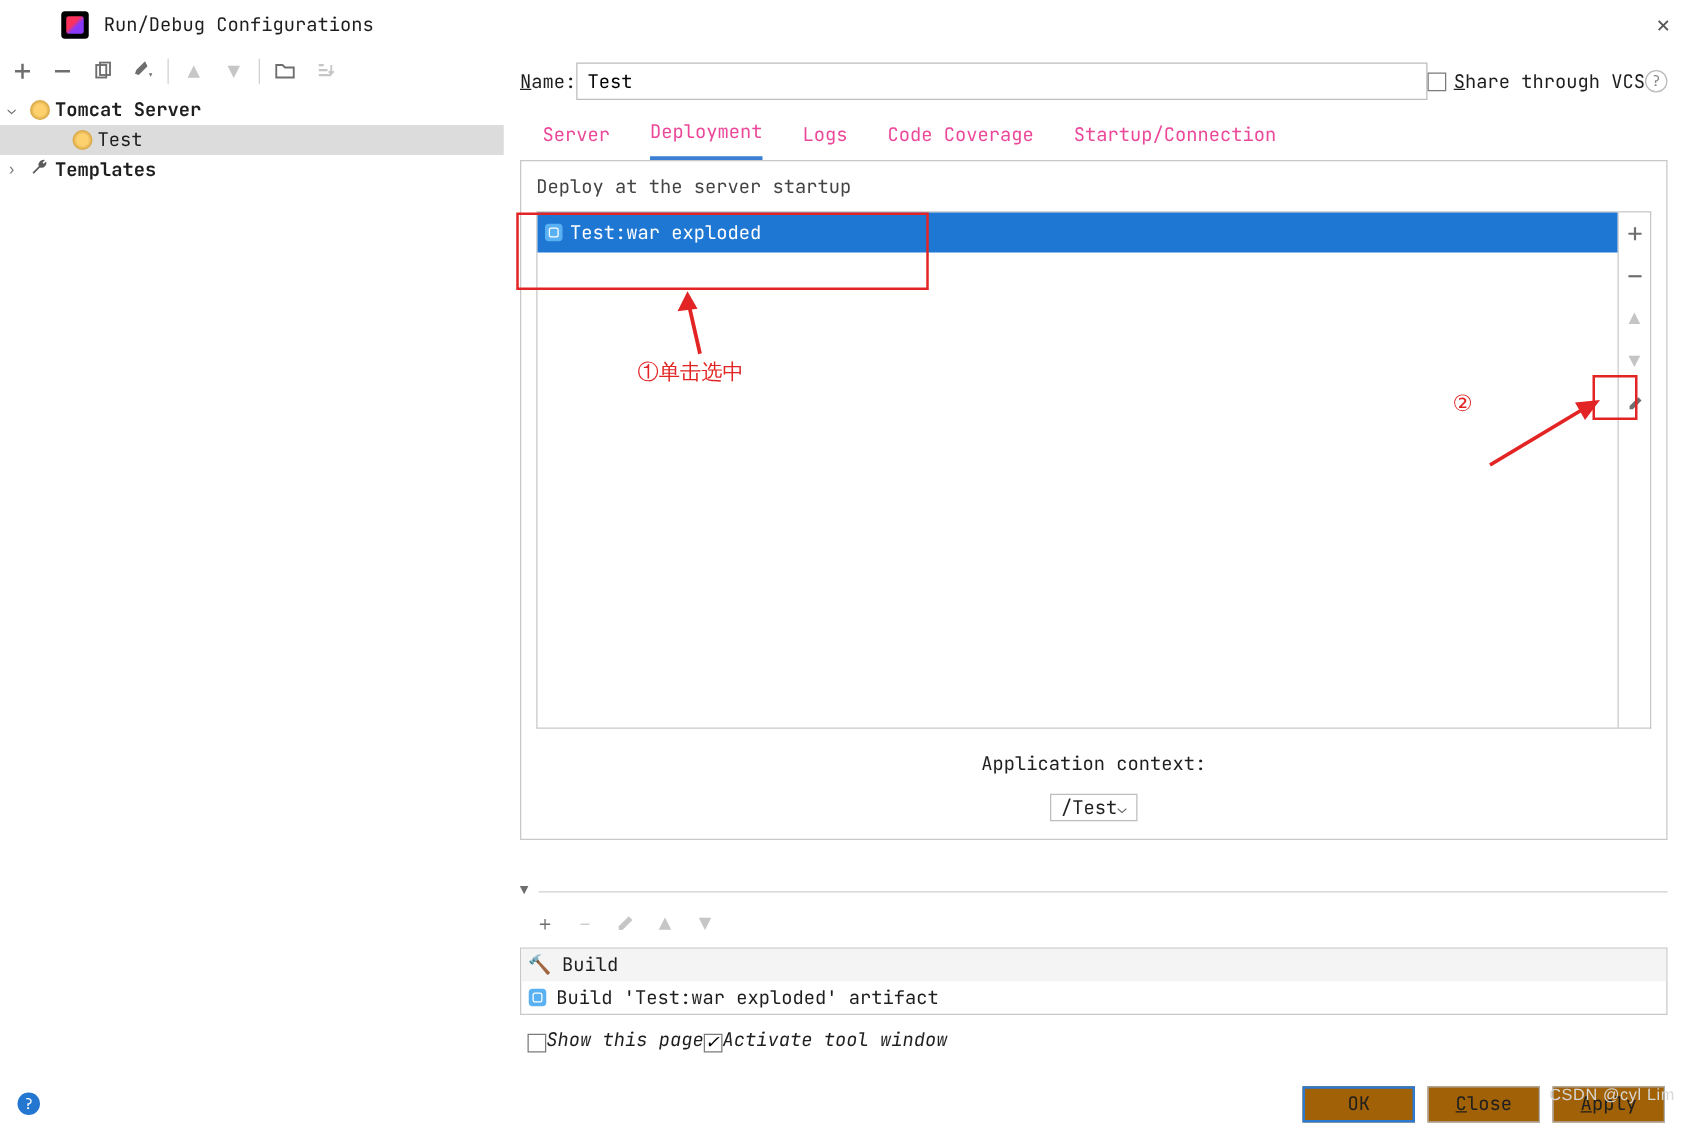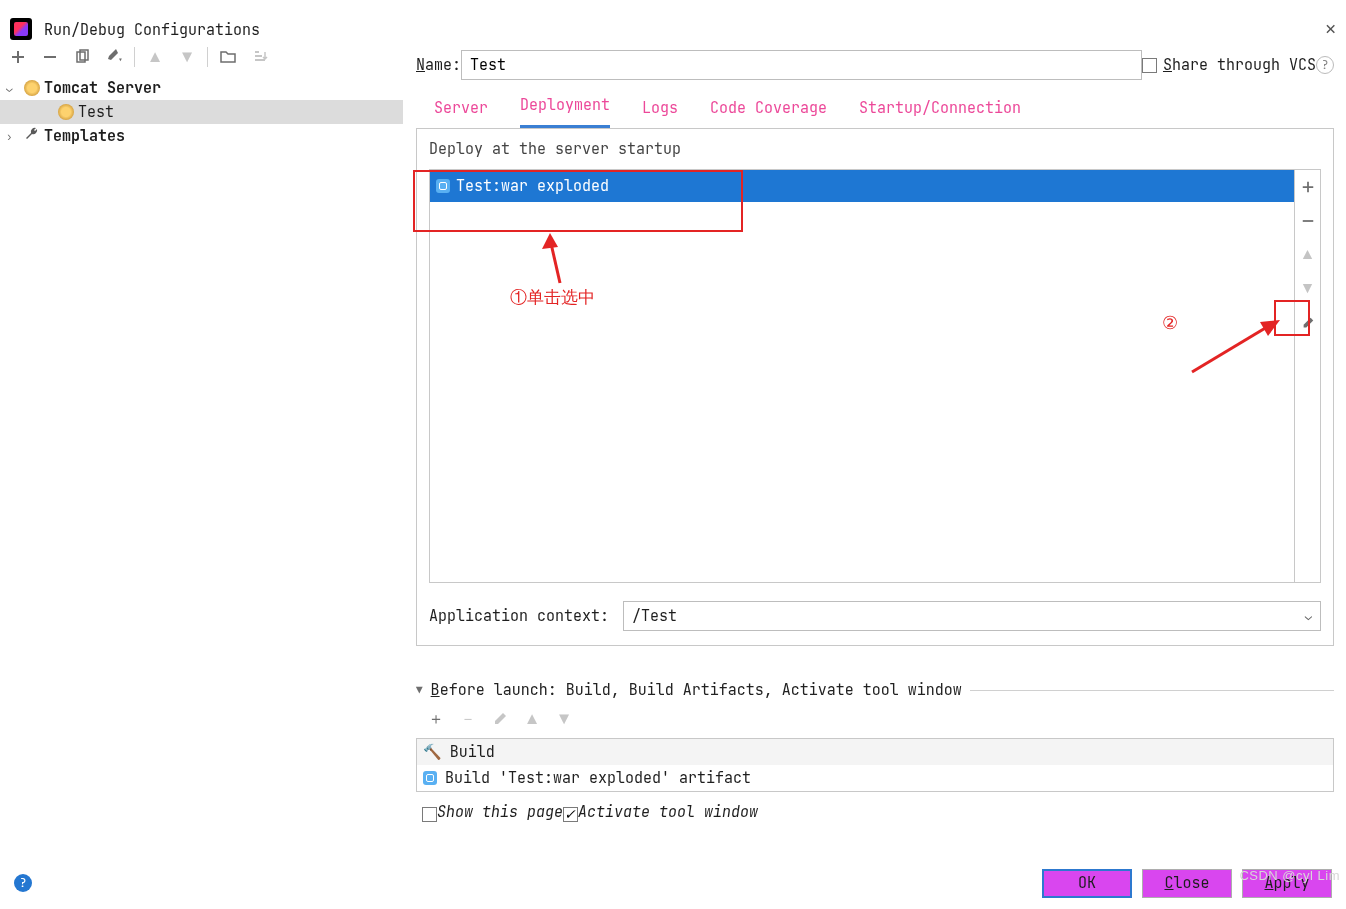--- a/index.html
+++ b/index.html
@@ -1,21 +1,21 @@
 <!DOCTYPE html>
 <html><head>
 <meta charset="utf-8">
 <style>
   * { box-sizing: border-box; margin: 0; padding: 0; }
   html, body {
     width: 1346px; height: 909px;
     font-family: "JetBrains Mono","Consolas","Courier New",monospace;
     font-size: 15px; color: #1e1e1e; background: #fff; overflow: hidden;
   }
-  .titlebar { height: 40px; display: flex; align-items: flex-end; padding: 0 10px; }
+  .titlebar { height: 40px; display: flex; align-items: center; padding: 0 10px; margin-left: 39px; }
   .titlebar .logo { width: 22px; height: 22px; background: #000; border-radius: 3px; margin-right: 12px; position:relative; }
   .titlebar .logo::after{content:"";position:absolute;inset:4px 4px 4px 4px;background:linear-gradient(135deg,#fe315d 40%,#8a39f9 60%);border-radius:2px;}
   .titlebar .title { flex: 1; font-size: 15px; }
   .titlebar .close { font-size: 18px; color:#555; }
 
   .dialog-body { display: flex; height: 818px; }
   .sidebar { width: 404px; border-right: 1px solid #fff; display:flex; flex-direction:column;}
   .toolbar {height: 34px; display:flex; align-items:center; padding: 0 4px; gap:4px;}
   .tbtn{ width:28px; height:26px; display:flex; align-items:center; justify-content:center; color:#6e6e6e; font-size:16px;}
   .tbtn svg{width:16px;height:16px;}
@@ -46,40 +46,40 @@
   .panel-title{ color:#444; margin-bottom:10px;}
   .deploy-area{ display:flex; height:414px;}
   .deploy-list{ flex:1; border:1px solid #c8c8c8; position:relative; background:#fff;}
   .deploy-item{ height:32px; background:#1e77d3; color:#fff; display:flex; align-items:center; padding-left:6px; gap:6px; font-size:15px;}
   .artifact-ic{ width:14px;height:14px; display:inline-block; background:#59b0f2; border-radius:3px; position:relative;}
   .artifact-ic::after{content:"";position:absolute;inset:3px;border:1px solid #fff;border-radius:2px;}
   .deploy-tools{ width:26px; display:flex; flex-direction:column; align-items:center; border:1px solid #c8c8c8; border-left:none;}
   .dtbtn{ height:34px; width:100%; display:flex; align-items:center; justify-content:center; color:#777;}
   .dtbtn.disabled{ color:#c4c4c4;}
   .dtbtn svg{width:14px;height:14px;}
-  .ctx-row{ display:flex; align-items:center; gap:14px; margin-top:18px;}
+  .ctx-row{ display:flex; align-items:center; gap:14px; margin-top:18px;flex-direction:column;}
   .ctx-row label{white-space:nowrap;}
   .cmb{ flex:1; height:30px; border:1px solid #bdbdbd; display:flex; align-items:center; padding:0 8px; justify-content:space-between;text-align:center;}
   .cmb .chev{ color:#666; font-size:12px;}
   .before-launch{ margin-top:34px;}
   .bl-header{ display:flex; align-items:center; gap:8px; color:#222;}
   .bl-header .arr{ color:#6e6e6e; font-size:11px;}
   .bl-header hr{ flex:1; border:none; border-top:1px solid #d0d0d0;}
   .bl-tools{ display:flex; gap:4px; padding:6px 0 6px 6px;}
   .bl-list{ border:1px solid #c8c8c8;}
   .bl-row{ height:26px; display:flex; align-items:center; padding-left:6px; gap:8px;}
   .bl-row.alt{ background:#f4f4f4;}
   .hammer-ic{ color:#3d9e4e; font-weight:bold;}
   .after-opts{ display:flex; align-items:flex-end; padding:10px 0 0 6px;font-style:italic;}
   .chk.checked{ position:relative;}
   .chk.checked::after{content:"✓"; position:absolute; top:-3px; left:0; font-size:14px; color:#000;}
   .footer{ height:50px; display:flex; align-items:center; justify-content:space-between; padding:0 14px;}
   .help{ width:18px;height:18px;border-radius:50%;background:#2477d1;color:#fff;display:flex;align-items:center;justify-content:center;font-size:12px;}
   .btns{ display:flex; gap:10px;}
-  .btn{ width:90px; height:29px; border:1px solid #adadad; background:#d946ef; display:flex;align-items:center;justify-content:center;}
+  .btn{ width:90px; height:29px; border:1px solid #adadad; background:#a16207; display:flex;align-items:center;justify-content:center;}
   .btn.primary{ border:2px solid #2d79cf;}
 
   
   .ann-box1{ position:absolute; border:2px solid #e32424; }
   .ann-text{ position:absolute; color:#e32424; font-size:17px; font-family:"SimSun","Songti SC",serif;}
   .ann-arrow{ position:absolute; }
   .ann-arrow svg{overflow:visible;}
   .ann-box2{ position:absolute; border:2px solid #e32424;}
   .watermark{position:absolute; right:6px; bottom:26px; color:#d7d7d7; font-size:13px; font-family:Arial,sans-serif; letter-spacing:0.5px;}
   .root{position:relative; width:1346px; height:909px;}
@@ -210,21 +210,20 @@
         <div class="cmb">
           <span>/Test</span>
           <span class="chev">⌄</span>
         </div>
       </div>
     </div>
 
     <div class="before-launch">
       <div class="bl-header">
         <span class="arr">▼</span>
-        <span><u>B</u><span>efore launch: Build, Build Artifacts, Activate tool window</span></span>
         <hr>
       </div>
       <div class="bl-tools">
         <span class="tbtn" style="color:#6e6e6e">＋</span>
         <span class="tbtn" style="color:#c6c6c6">－</span>
         <span class="tbtn" style="color:#c6c6c6">
               <svg viewBox="0 0 16 16">
                 <path d="M11 2l3 3-8 8H3v-3z" fill="#c6c6c6"></path>
               </svg>
             </span>

